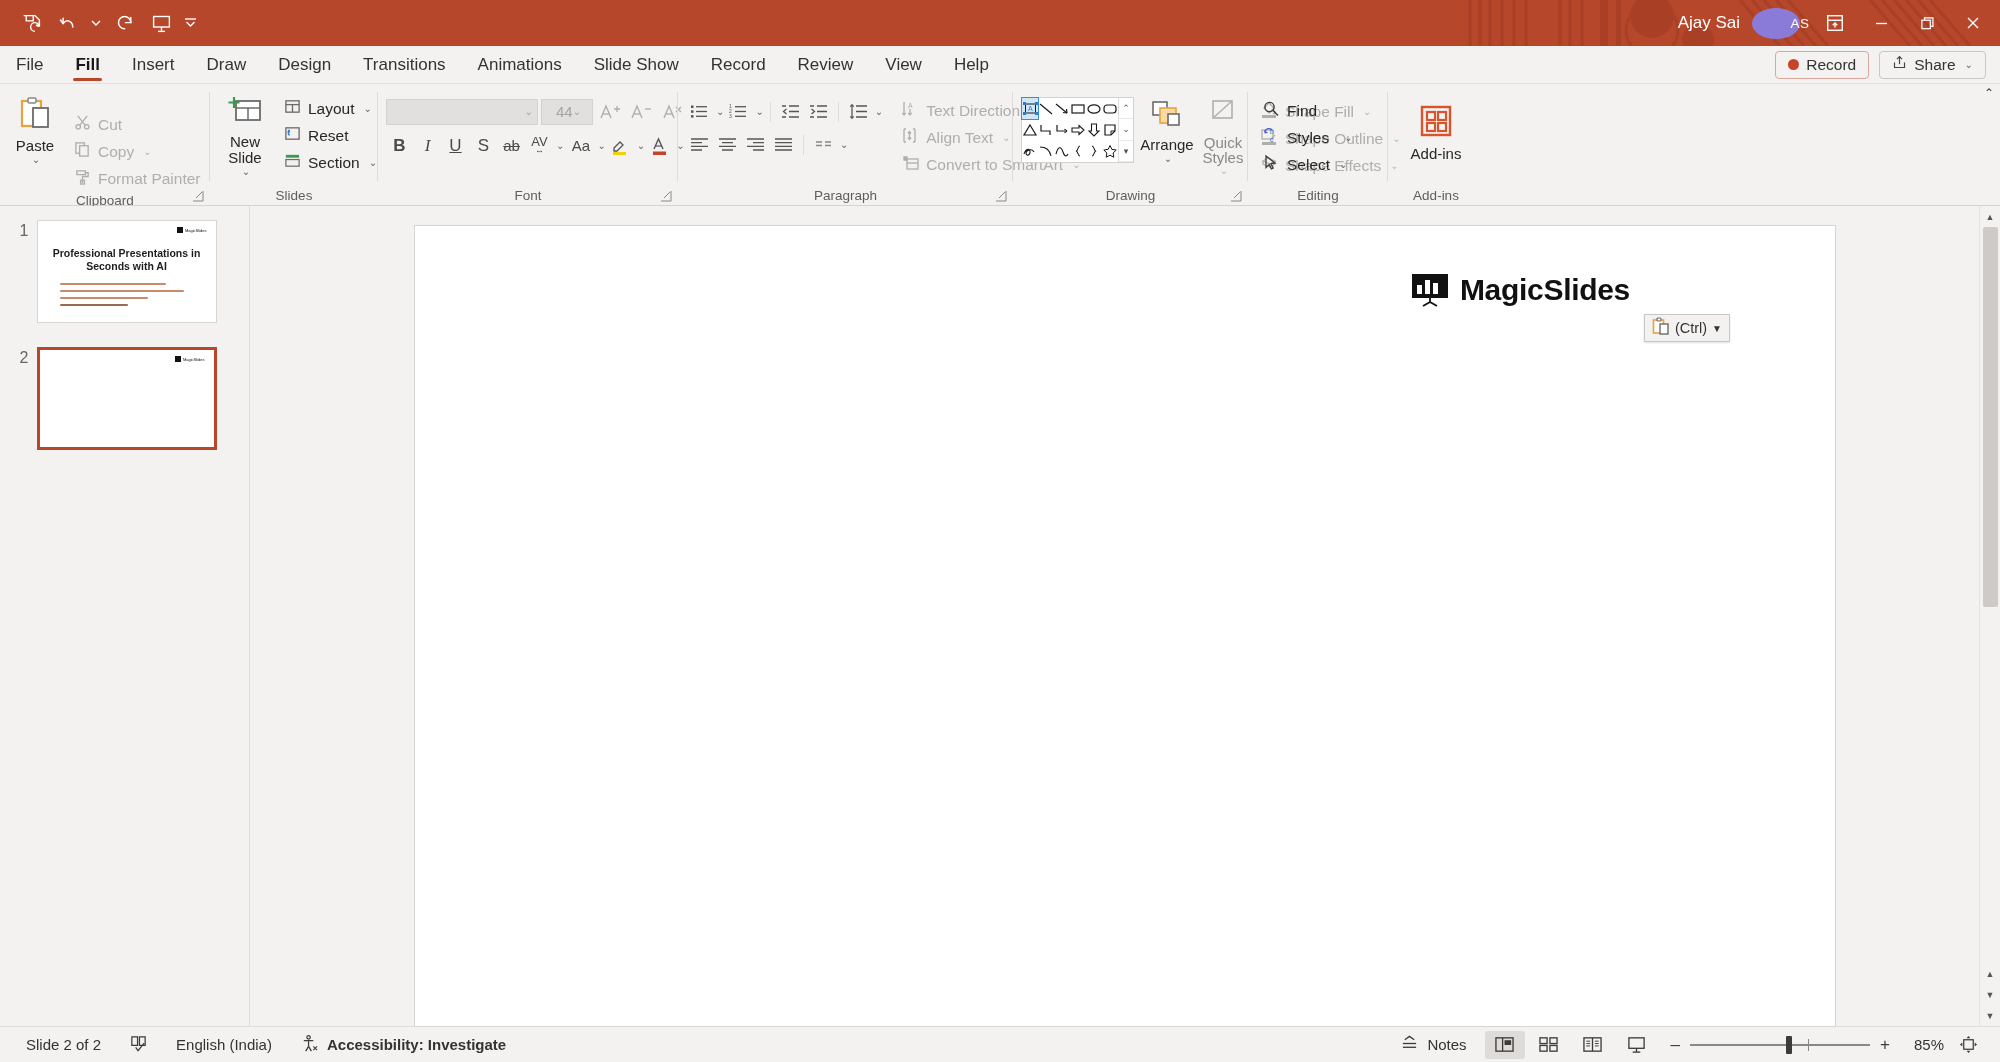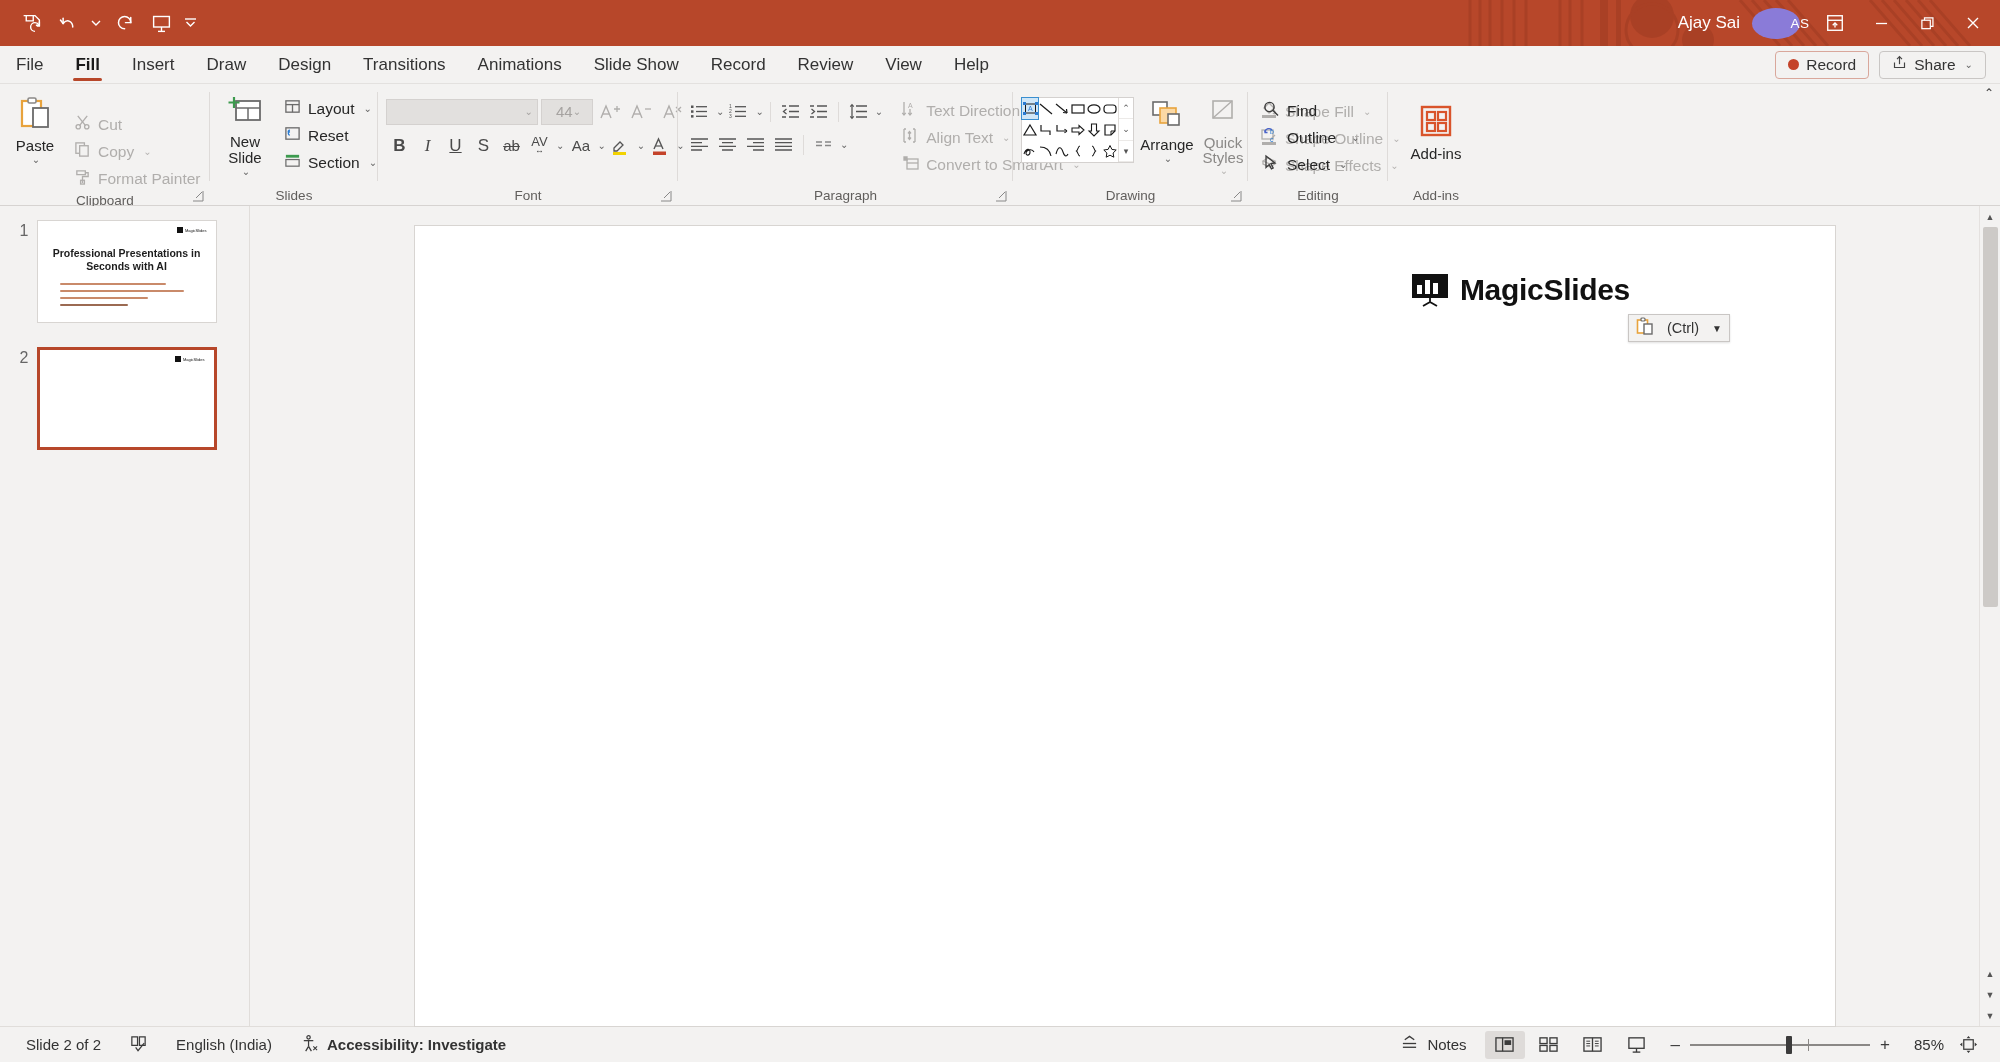--- a/index.html
+++ b/index.html
@@ -151,21 +151,21 @@
 
   .canvas-area { flex: 1; display: flex; align-items: flex-start; justify-content: center; padding-top: 20px; position: relative; }
   .slide {
     width: 1420px; height: 800px; background: #fff; position: relative; box-shadow: 0 0 0 1px #d8d5d2;
   }
   .ms-logo { position: absolute; top: 47px; right: 205px; display: flex; align-items: center; gap: 11px; }
   .ms-logo .mark { width: 38px; height: 34px; }
   .ms-logo .wordmark { font-size: 30px; font-weight: bold; color: #111; letter-spacing: -.3px; }
   .paste-opts {
     position: absolute; top: 88px; right: 105px; height: 28px; background: #f3f2f1; border: 1px solid #c9c6c4;
-    display: flex; align-items: center; gap: 13px; padding: 0 7px; box-shadow: 0 1px 2px rgba(0,0,0,.12);
+    display: flex; align-items: center; gap: 5px; padding: 0 7px; box-shadow: 0 1px 2px rgba(0,0,0,.12);
   }
   .paste-opts .lab { font-size: 14.5px; color: #333; }
 
   
   .vscroll {
     position: absolute; right: 0; top: 0; bottom: 0; width: 21px; background: #f3f2f1; border-left: 1px solid #e4e1df;
     display: flex; flex-direction: column; align-items: center;
   }
   .vs-arrow { height: 21px; width: 21px; display: flex; align-items: center; justify-content: center; font-size: 9px; color: #555; }
   .vs-track { flex: 1; width: 21px; position: relative; }
@@ -822,21 +822,21 @@
           </div>
           <div class="sm-btn">
             <span>
               <svg width="18" height="17" viewBox="0 0 18 17" fill="none" stroke="#4a63c8" stroke-width="1.3">
                 <path d="M3 5a4 4 0 0 1 7-2"></path>
                   <path d="M3 3v2.5h2.5"></path>
                 <text x="8" y="7" font-size="7" fill="#2b7cd3" stroke="none" font-family="Liberation Sans">b</text>
                 <text x="8" y="15" font-size="7" fill="#2b7cd3" stroke="none" font-family="Liberation Sans">c</text>
               </svg>
             </span>
-            <span>Outline</span>
+            <span>Styles</span>
             <span class="chev" style="margin-left:8px">⌄</span>
           </div>
           <div class="sm-btn">
             <span>
               <svg width="18" height="17" viewBox="0 0 18 17" fill="none" stroke="#3b3b3b" stroke-width="1.3">
                 <path d="M4 2l9 7-4 .7 2.2 4.3-1.8.9-2.2-4.3L4 13.5z"></path>
               </svg>
             </span>
             <span>Select</span>
             <span class="chev">⌄</span>

